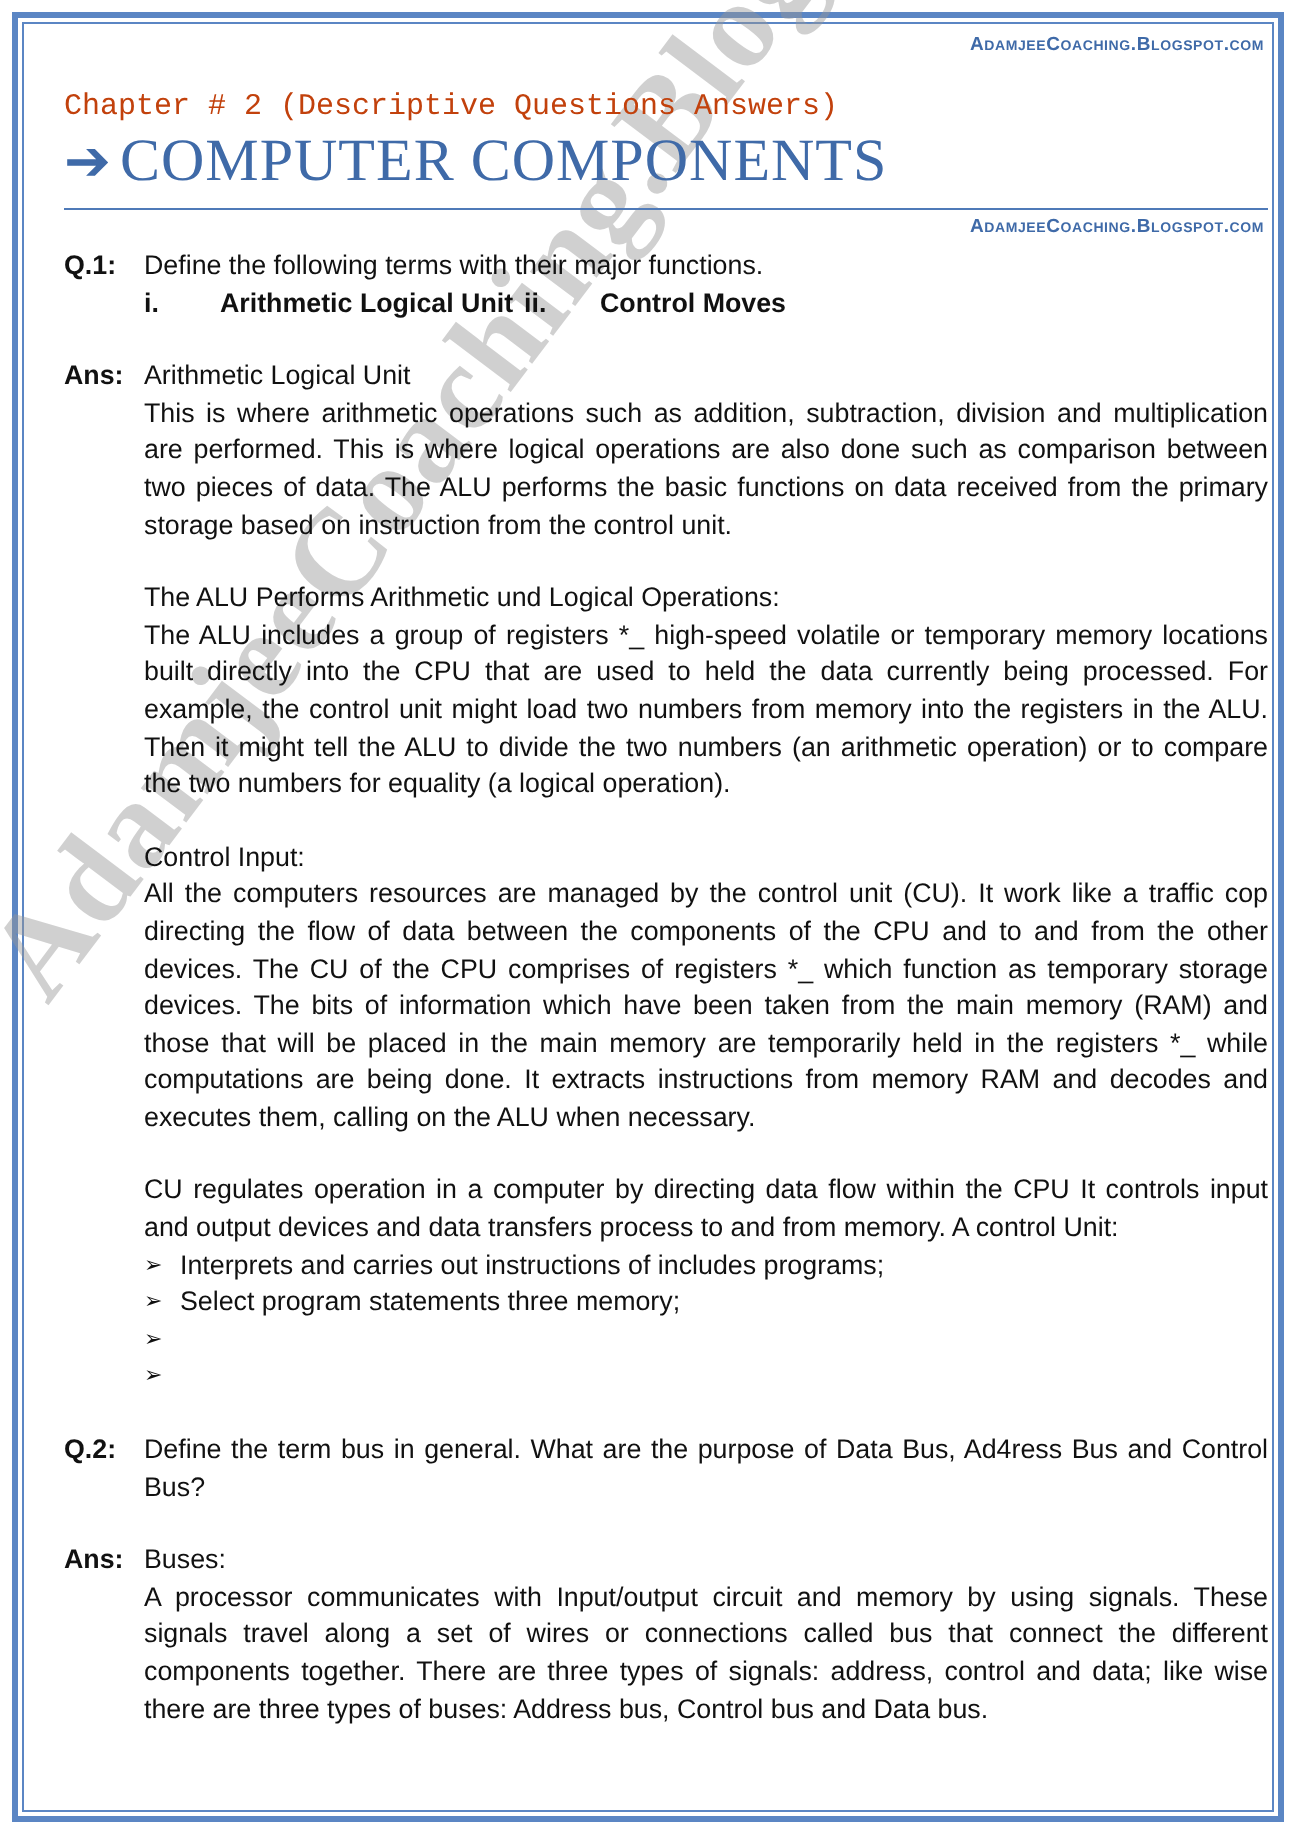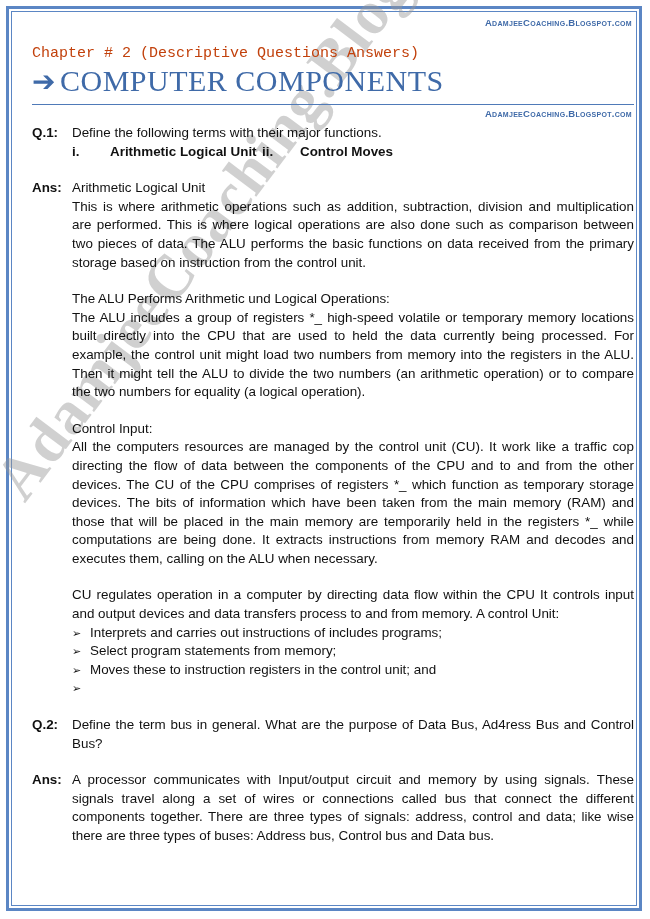--- a/index.html
+++ b/index.html
@@ -72,39 +72,39 @@
       <div class="just">All the computers resources are managed by the control unit (CU). It work like a traffic cop directing the flow of data between the components of the CPU and to and from the other devices. The CU of the CPU comprises of registers *_ which function as temporary storage devices. The bits of information which have been taken from the main memory (RAM) and those that will be placed in the main memory are temporarily held in the registers *_ while computations are being done. It extracts instructions from memory RAM and decodes and executes them, calling on the ALU when necessary.</div>
       <div class="gap"></div>
       <div class="just">CU regulates operation in a computer by directing data flow within the CPU It controls input and output devices and data transfers process to and from memory. A control Unit:</div>
       <ul class="bullets">
         <li>
             <span class="bul">➢</span>
             <span>Interprets and carries out instructions of includes programs;</span>
           </li>
         <li>
             <span class="bul">➢</span>
-            <span>Select program statements from memory;</span>
+            <span>Select program statements three memory;</span>
           </li>
         <li>
             <span class="bul">➢</span>
-            <span>Moves these to instruction registers in the control unit; and</span>
           </li>
         <li>
             <span class="bul">➢</span>
           </li>
       </ul>
     </div>
   </div>
   <div class="gap"></div>
 
   <div class="qrow">
     <div class="qlabel">Q.2:</div>
     <div class="qbody bold just">Define the term bus in general. What are the purpose of Data Bus, Ad4ress Bus and Control Bus?</div>
   </div>
   <div class="gap"></div>
 
   <div class="qrow">
     <div class="qlabel">Ans:</div>
     <div class="qbody">
+      <div class="bold">Buses:</div>
       <div class="just">A processor communicates with Input/output circuit and memory by using signals. These signals travel along a set of wires or connections called bus that connect the different components together. There are three types of signals: address, control and data; like wise there are three types of buses: Address bus, Control bus and Data bus.</div>
     </div>
   </div>
 </div>
 
 </body></html>

